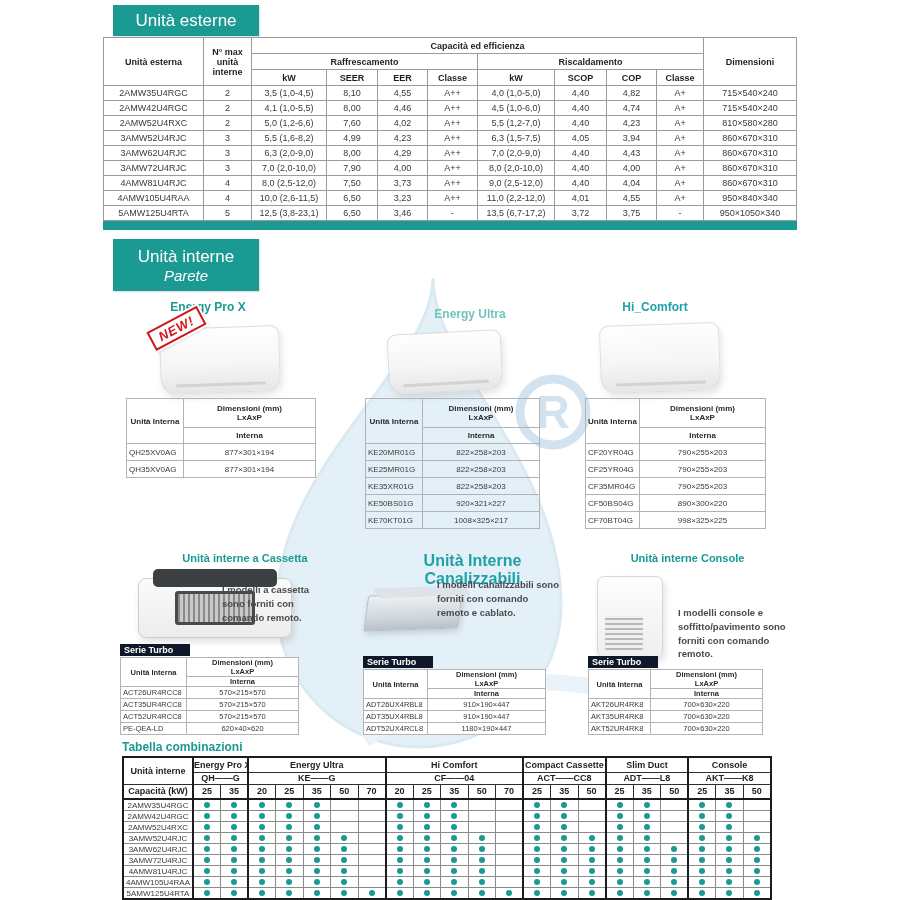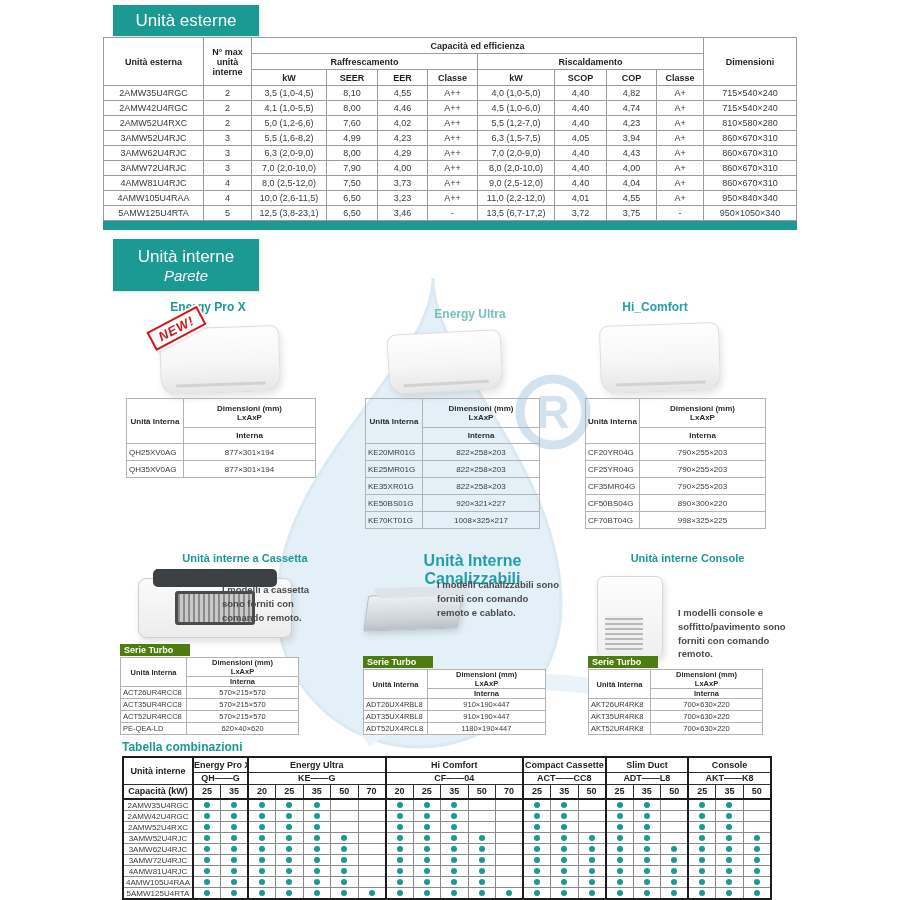--- a/index.html
+++ b/index.html
@@ -23,21 +23,21 @@
   .sec-title{font-weight:bold;text-align:center;font-size:12px;}
   
   table.unit-table{border-collapse:collapse;table-layout:fixed;background:transparent;}
   table.unit-table th,table.unit-table td{border:1px solid #b3b3b3;font-size:8px;padding:0 2px;color:#3a3a3a;overflow:hidden;white-space:nowrap;}
   table.unit-table th{font-weight:bold;color:#2a2a2a;text-align:center;}
   table.unit-table .hrow1{height:29px;}
   table.unit-table .hrow2{height:16px;}
   table.unit-table tbody td{height:16px;text-align:center;}
   table.unit-table tbody td.model{text-align:left;}
   
-  .serie-label{background:#4d7c0f;color:#fff;font-weight:bold;font-size:9px;
+  .serie-label{background:#0f172a;color:#fff;font-weight:bold;font-size:9px;
                display:flex;align-items:center;padding-left:4px;}
   table.mini{border-collapse:collapse;table-layout:fixed;background:#fff;}
   table.mini th,table.mini td{border:1px solid #b3b3b3;font-size:7.5px;padding:0 2px;color:#3a3a3a;overflow:hidden;white-space:nowrap;}
   table.mini th{font-weight:bold;color:#2a2a2a;text-align:center;}
   table.mini .hrow1{height:17px;}
   table.mini .hrow2{height:10px;}
   table.mini tbody td{height:11px;text-align:center;}
   table.mini tbody td.model{text-align:left;}
   .desc{font-weight:600;font-size:9.5px;color:#4a4a4a;line-height:1.45;}
   

